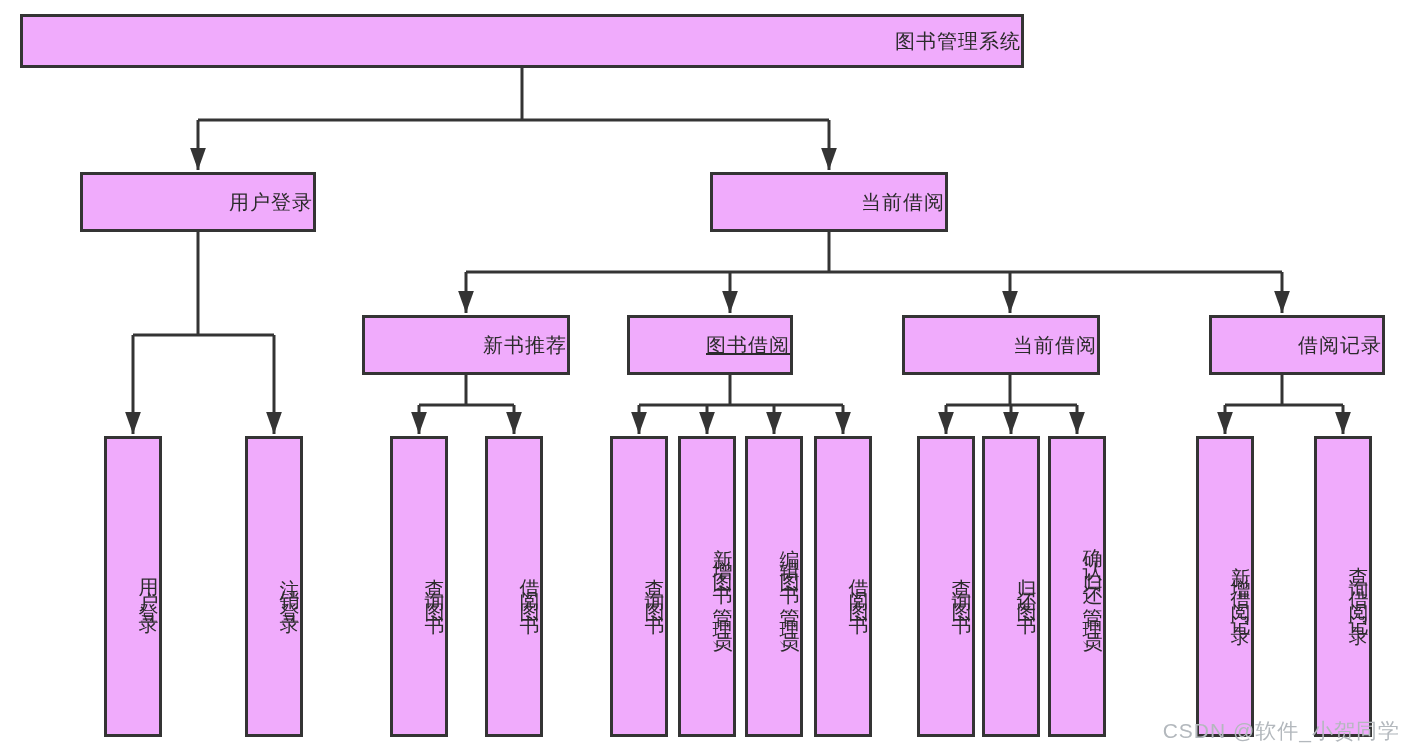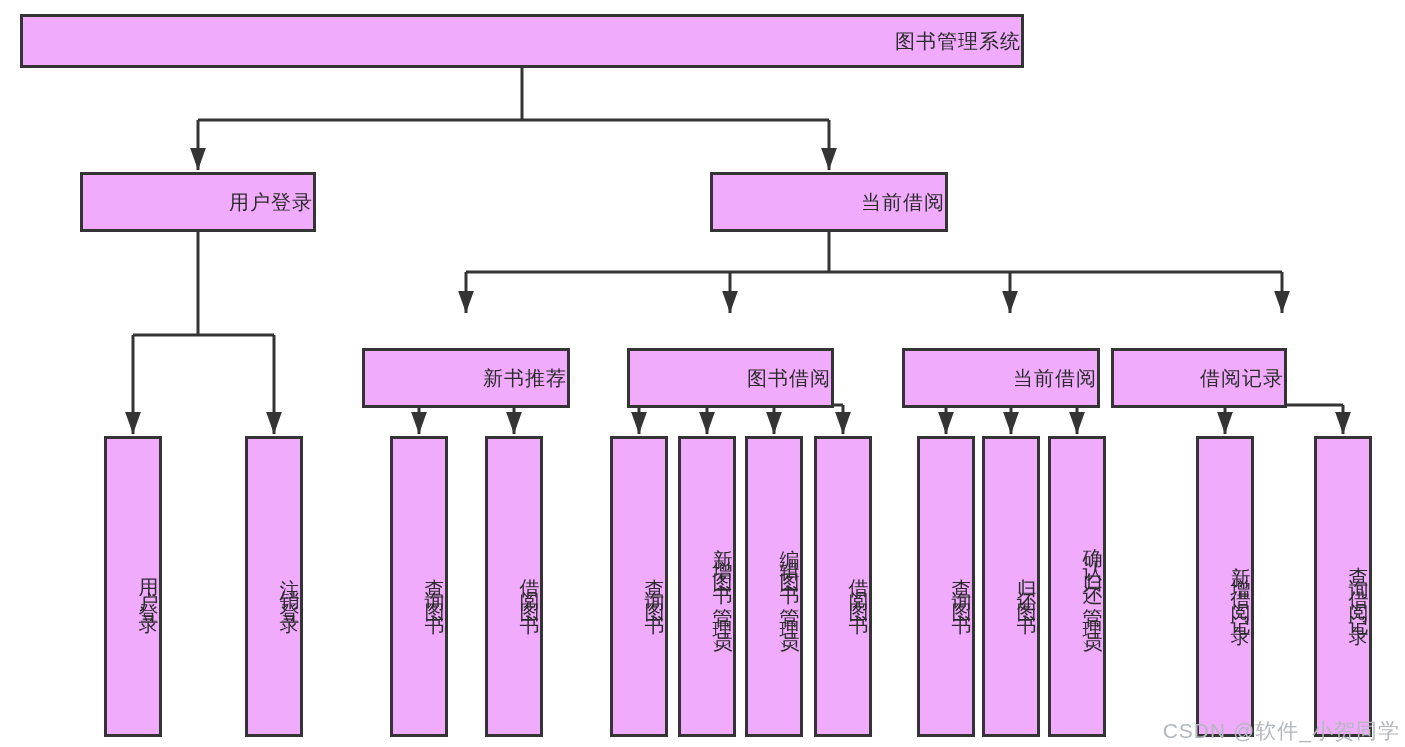--- a/index.html
+++ b/index.html
@@ -28,25 +28,25 @@
   .leaf .vtext{
     writing-mode:vertical-rl;
     text-orientation:mixed;
     letter-spacing:12px;
     line-height:1;
     white-space:nowrap;
   }
   .root{left:20px;top:14px;width:1004px;height:54px;}
   .n-user-login{left:80px;top:172px;width:236px;}
   .n-book-mgmt{left:710px;top:172px;width:238px;}
-  .l3{top:315px;margin-top:33px;}
+  .l3{top:315px;}
   .n-new-book{left:362px;width:208px;}
-  .n-book-borrow{left:627px;width:207px;}
+  .n-book-borrow{left:627px;width:166px;text-decoration:underline;}
   .n-cur-borrow{left:902px;width:198px;}
-  .n-borrow-rec{left:1111px;width:176px;}
+  .n-borrow-rec{left:1209px;width:176px;}
   .lf-a1{left:104px;} .lf-a2{left:245px;}
   .lf-b1{left:390px;} .lf-b2{left:485px;}
   .lf-c1{left:610px;} .lf-c2{left:678px;} .lf-c3{left:745px;} .lf-c4{left:814px;}
   .lf-d1{left:917px;} .lf-d2{left:982px;} .lf-d3{left:1048px;}
   .lf-e1{left:1196px;} .lf-e2{left:1314px;}
   .watermark{
     position:absolute;
     right:5px;bottom:2px;
     font-size:21px;
     color:#b3b8bd;

